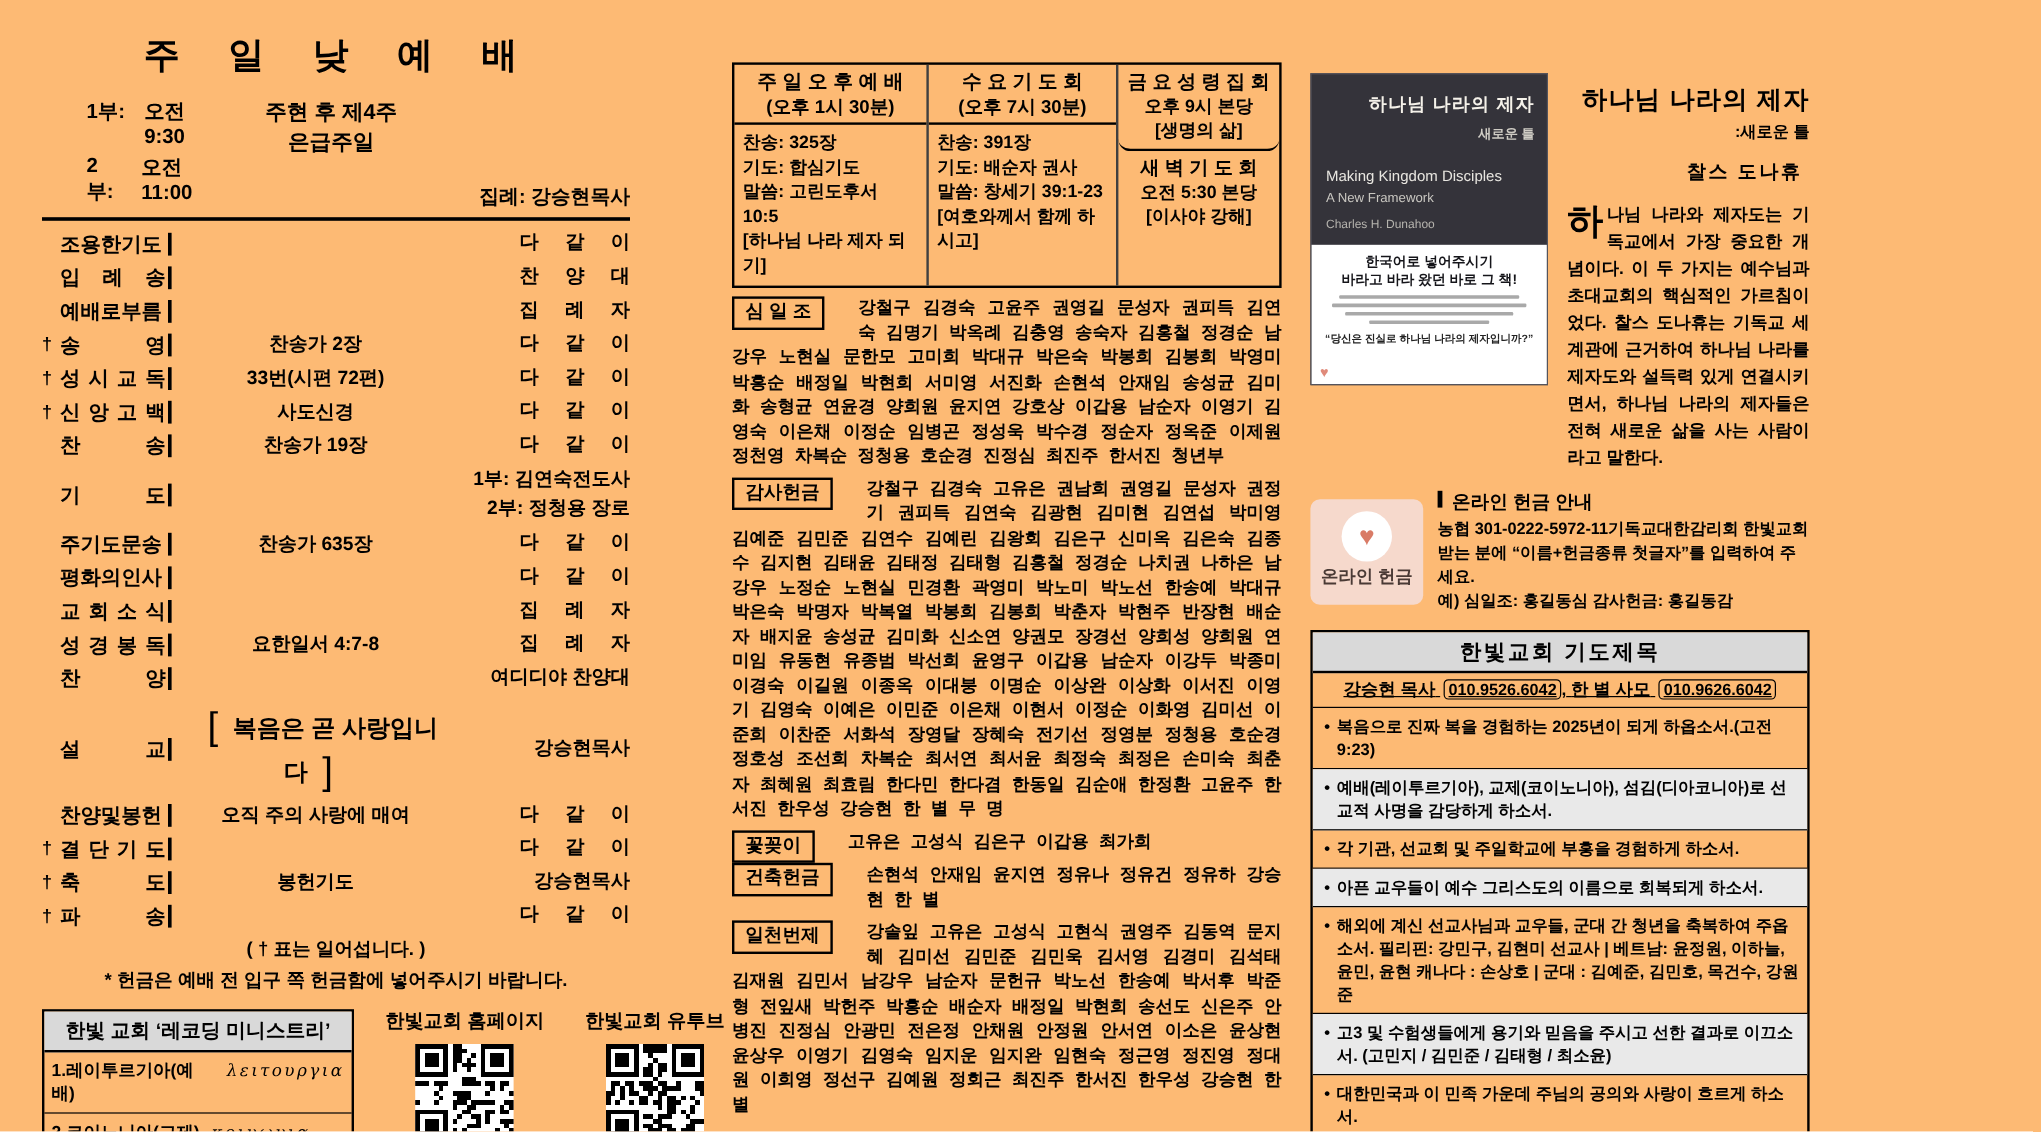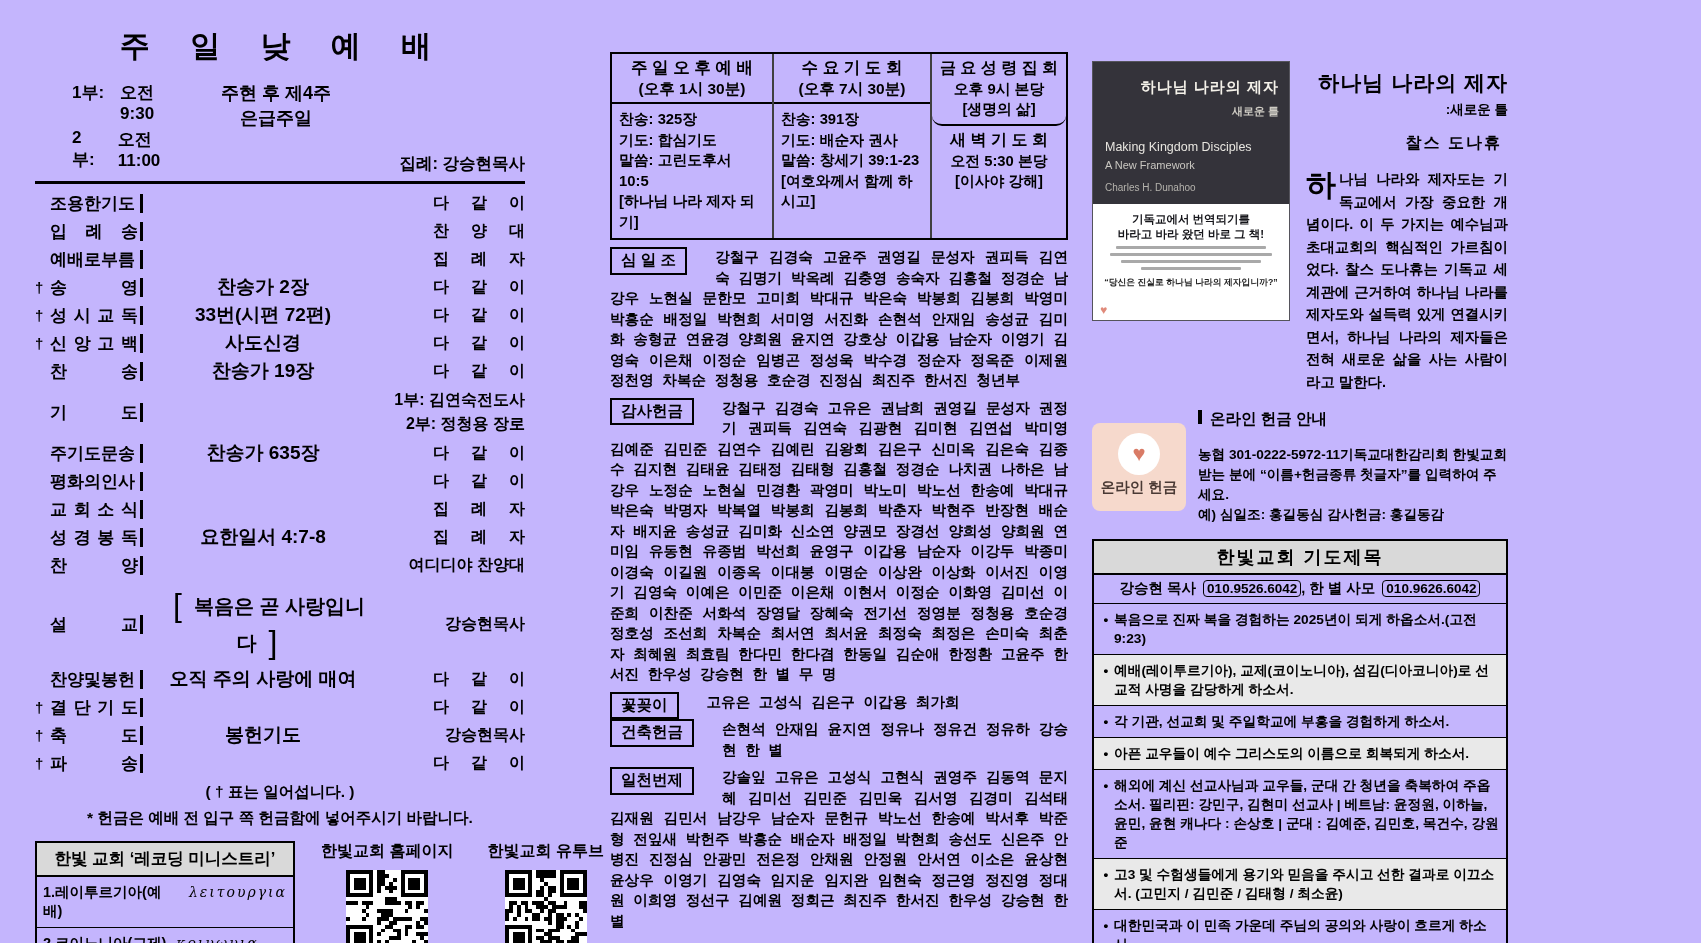--- a/index.html
+++ b/index.html
@@ -1,36 +1,36 @@
 <!DOCTYPE html>
 <html><head>
 <meta charset="utf-8">
 <style>
   html,body{margin:0;padding:0;background:#fff;}
-  .page{position:relative;width:1701px;height:943px;background:#c4b5fd;color:#000;
+  .page{position:relative;width:1701px;height:943px;background:#fdba74;color:#000;
         font-family:"Liberation Sans","DejaVu Sans",sans-serif;font-weight:700;overflow:hidden;}
 
   
   .col-left{position:absolute;left:35px;top:26px;width:490px;}
   .main-title{text-align:center;font-size:30px;font-weight:800;letter-spacing:9px;word-spacing:14px;padding-right:0;}
   .svc-info{display:flex;margin-top:14px;font-size:17px;}
   .svc-times{width:150px;}
   .svc-line{display:flex;margin-bottom:4px;}
   .svc-label{width:36px;margin-left:37px;}
   .svc-time{margin-left:16px;}
   .week{flex:1;text-align:center;line-height:25px;font-size:18px;}
   .officiant{width:158px;text-align:right;align-self:flex-end;font-size:16.5px;}
   .order-rule{border-top:3px solid #000;margin-top:6px;padding-top:5px;}
 
   .wrow{display:flex;align-items:center;min-height:28px;font-size:17px;}
   .wrow.tall{min-height:54px;}
   .wcross{width:15px;font-size:15px;}
   .wlabel{width:88px;text-align:justify;text-align-last:justify;}
   .wbar{width:3px;height:19px;background:#000;margin-left:2px;flex:none;}
-  .wcenter{flex:1;text-align:center;font-size:19px;}
+  .wcenter{flex:1;text-align:center;font-size:16px;}
   .wright{width:142px;display:flex;flex-direction:column;align-items:flex-end;font-size:16px;line-height:24px;}
   .wright .spread{min-width:92px;text-align:justify;text-align-last:justify;white-space:nowrap;}
   .wrow.sermon{min-height:62px;margin:8px 0 4px 0;}
   .wrow.sermon .wcenter{font-size:20px;}
   .bracket{font-size:32px;font-weight:400;vertical-align:-3px;margin:0 12px;}
 
   .note{ text-align:center;font-size:15.5px;margin-top:4px;line-height:22px;}
   .bottom-left{display:flex;margin-top:12px;}
   .ministry{width:256px;border:2px solid #000;flex:none;}
   .min-head{background:#d9d9d9;border-bottom:2px solid #000;text-align:center;font-size:16.5px;padding:5px 0;}
@@ -81,26 +81,26 @@
   .bd-author{font-size:16px;text-align:right;margin:14px 6px 14px 0;letter-spacing:2px;}
   .bd-text{font-size:14.4px;text-align:justify;line-height:22.5px;}
   .dropcap{float:left;font-size:30px;line-height:30px;margin:2px 3px 0 0;}
 
   .online{display:flex;margin-top:16px;align-items:center;}
   .online-icon{width:94px;height:88px;background:#f6d9cc;border-radius:8px;flex:none;text-align:center;padding-top:8px;box-sizing:border-box;}
   .o-circle{width:42px;height:42px;background:#fff;border-radius:50%;margin:2px auto 3px auto;display:flex;align-items:center;justify-content:center;}
   .o-heart{color:#d97b66;font-size:22px;line-height:1;}
   .o-label{font-size:14.5px;color:#4a3a35;}
   .online-text{flex:1;padding-left:12px;font-size:13.6px;line-height:20px;}
-  .ot-head{font-size:15.5px;margin-bottom:16px;}
+  .ot-head{font-size:15.5px;margin-bottom:2px;}
   .ot-head .obar{display:inline-block;width:4px;height:14px;background:#000;margin-right:8px;}
 
   .prayer{border:2px solid #000;margin-top:14px;}
   .p-head{background:#d9d9d9;text-align:center;font-size:18px;padding:4px 0;border-bottom:2px solid #000;letter-spacing:2px;}
-  .p-sub{text-align:center;font-size:14.5px;padding:4px 0 5px 0;border-bottom:1.5px solid #000;}
+  .p-sub{text-align:center;font-size:14.5px;padding:4px 0 5px 0;border-bottom:1.5px solid #000;text-decoration:underline;}
   .phone{border:1.5px solid #000;border-radius:4px;padding:0 3px;margin-left:3px;font-size:13.5px;}
   .p-item{display:flex;font-size:13.7px;line-height:19px;padding:6px 6px 6px 4px;border-bottom:1px solid #000;}
   .p-item:last-child{border-bottom:none;}
   .p-item.alt{background:#e9e9e9;}
   .p-bullet{width:16px;flex:none;text-align:center;}
   .p-text{flex:1;}
 </style>
 </head>
 <body>
 
@@ -642,21 +642,21 @@
 
     <div class="book-area">
       <div class="cover">
         <div class="cv-kr-title">하나님 나라의 제자</div>
         <div class="cv-kr-sub">새로운 틀</div>
         <div class="cv-en-title">Making Kingdom Disciples</div>
         <div class="cv-en-sub">A New Framework</div>
         <div class="cv-author">Charles H. Dunahoo</div>
         <div class="cv-band">
           <div class="cv-tagline">
-            <div>기독교에서 번역되기를</div>
+            <div>한국어로 넣어주시기</div>
             <div>바라고 바라 왔던 바로 그 책!</div>
           </div>
           <div class="cv-bar" style="width:150px"></div>
           <div class="cv-bar" style="width:162px"></div>
           <div class="cv-bar" style="width:140px"></div>
           <div class="cv-bar" style="width:100px"></div>
           <div class="cv-quote">“당신은 진실로 하나님 나라의 제자입니까?”</div>
           <span class="cv-heart">♥</span>
         </div>
       </div>

